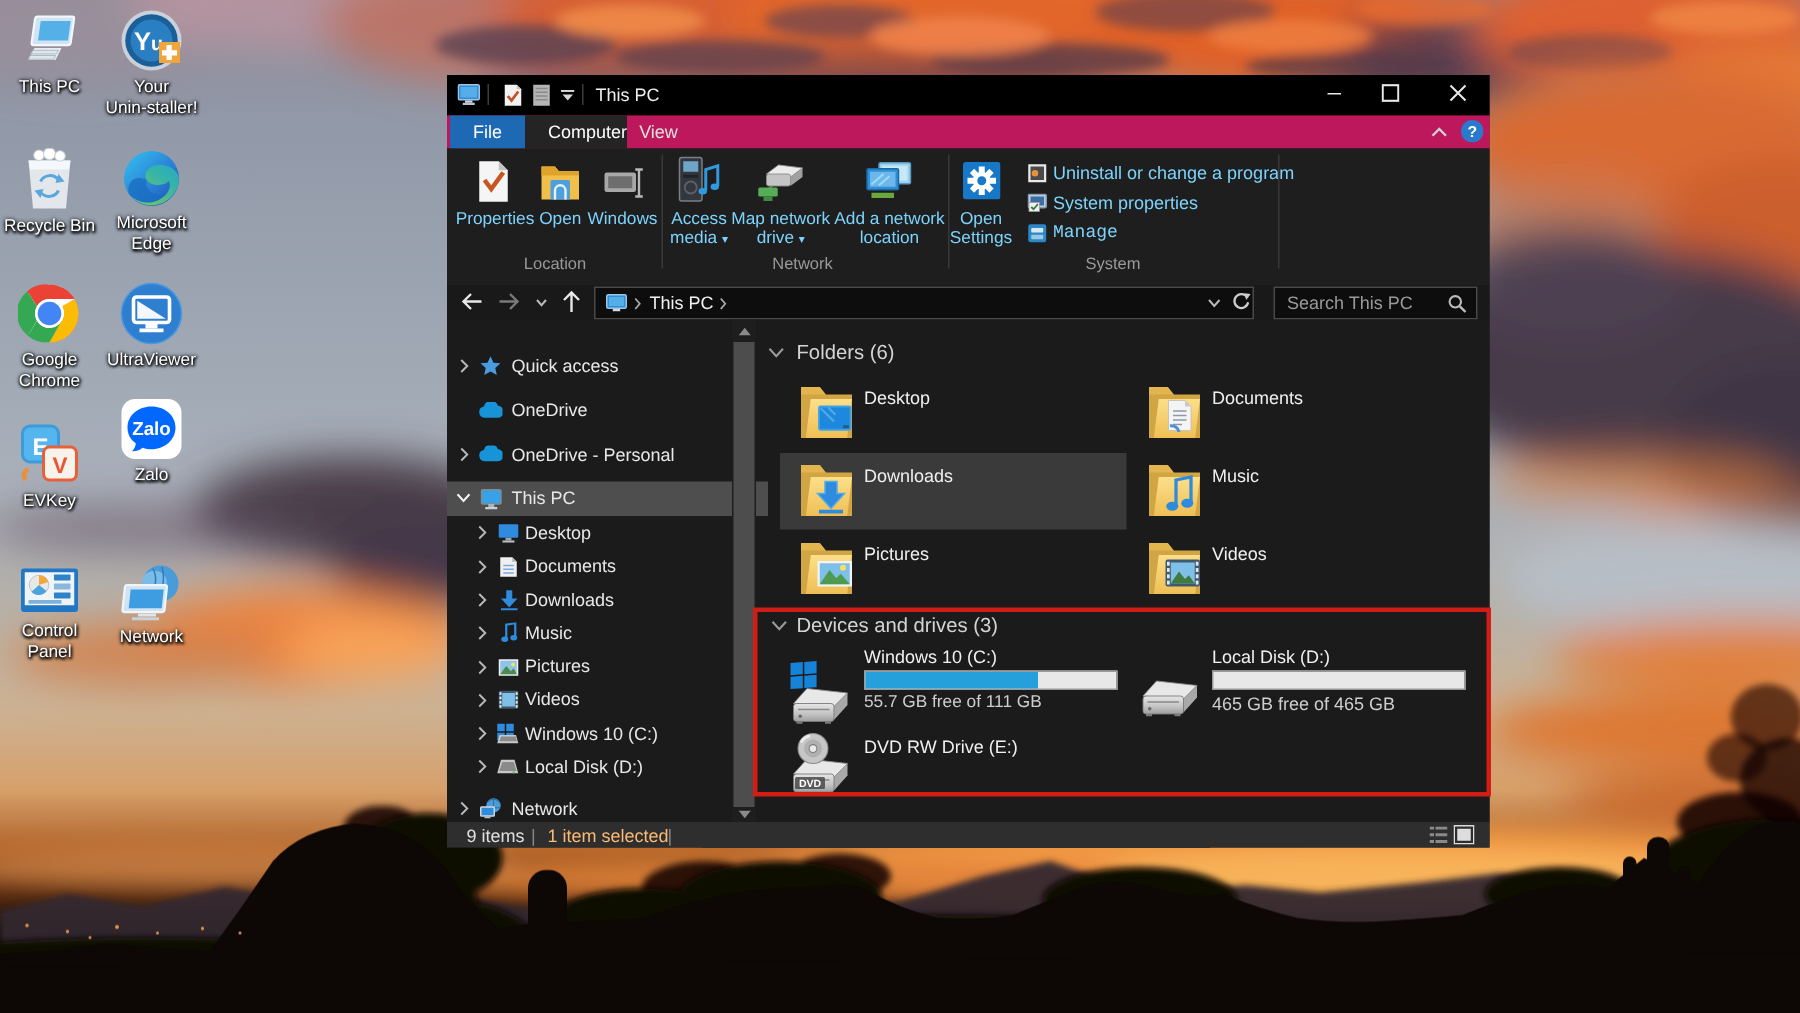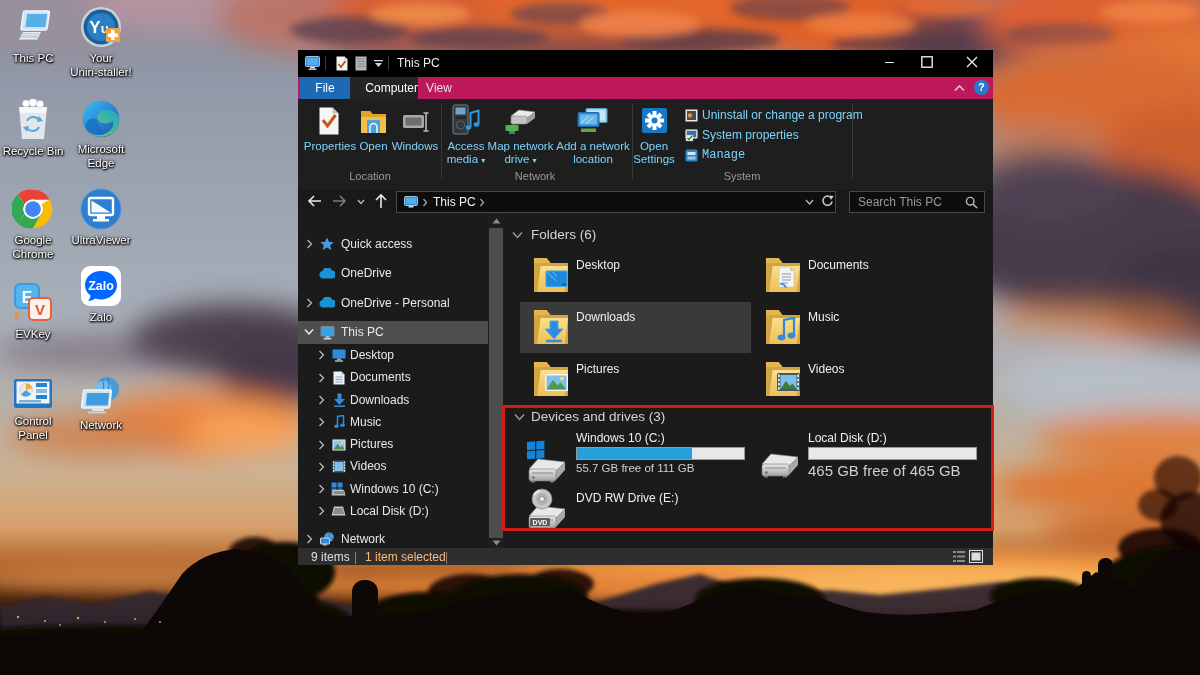--- a/index.html
+++ b/index.html
@@ -12,21 +12,21 @@
 #titlebar{position:absolute;left:0;top:0;width:695px;height:27px;background:#000;}
 #tabs{position:absolute;left:0;top:27px;width:695px;height:22px;background:#be185d;}
 #ribbon{position:absolute;left:0;top:49px;width:695px;height:91px;background:#1e1e1e;}
 #addr{position:absolute;left:0;top:140px;width:695px;height:23px;background:#191919;}
 #bodyarea{position:absolute;left:0;top:163px;width:695px;height:335px;background:#1b1b1b;}
 #status{position:absolute;left:0;top:498px;width:695px;height:17px;background:#2e2e2e;}
 .tab{position:absolute;top:0;height:22px;line-height:22px;text-align:center;color:#fff;font-size:12px;}
 .glabel{position:absolute;top:71px;height:14px;color:#9a9a9a;font-size:11px;text-align:center;width:120px;}
 .rsep{position:absolute;top:4px;height:76px;width:1px;background:#383838;}
 .rbtn{position:absolute;color:#7dd3fc;font-size:11.5px;text-align:center;line-height:13px;}
-.navrow{position:absolute;left:0;height:22px;width:190px;color:#e8e8e8;font-size:12px;}
+.navrow{position:absolute;left:0;height:22px;width:190px;color:#e8e8e8;font-size:12px;padding-left:24px;}
 .navrow .txt{position:absolute;top:3.5px;}
 .tile-label{color:#f0f0f0;font-size:12px;}
 .hdr{color:#d4d4d4;font-size:13.5px;}
 #redrect{position:absolute;left:502px;top:405px;width:492px;height:126px;border:3px solid #d21c16;box-sizing:border-box;}
 </style>
 </head>
 <body>
 
 <svg class="abs" style="left:0;top:0" width="1200" height="675" viewBox="0 0 1200 675">
 <defs>
@@ -791,21 +791,21 @@
       </div>
     <div class="abs" style="left:278px;top:249px;color:#cfcfcf;font-size:11.5px;">55.7 GB free of 111 GB</div>
 
     <svg class="abs" style="left:461px;top:238px" width="42" height="28" viewBox="0 0 42 28">
       <g transform="translate(1 1)">
           <use href="#drivebase"></use>
         </g>
     </svg>
     <div class="abs tile-label" style="left:510px;top:218px;">Local Disk (D:)</div>
     <div class="abs" style="left:510px;top:234px;width:167px;height:11px;background:#e8e8e8;border:1px solid #999;"></div>
-    <div class="abs" style="left:510px;top:249px;color:#cfcfcf;font-size:15px;">465 GB free of 465 GB</div>
+    <div class="abs" style="left:510px;top:249px;color:#cfcfcf;font-size:12px;">465 GB free of 465 GB</div>
 
     <svg class="abs" style="left:228px;top:275px" width="42" height="44" viewBox="0 0 42 44">
       <g transform="translate(1 16)">
           <use href="#drivebase"></use>
         </g>
       <circle cx="16" cy="11" r="10" fill="#c6c6c6" stroke="#8a8a8a" stroke-width="0.7"></circle>
       <circle cx="16" cy="11" r="6" fill="#b0b0b0"></circle>
       <circle cx="16" cy="11" r="2.6" fill="#e8e8e8" stroke="#7a7a7a" stroke-width="0.7"></circle>
       <path d="M8,7 a9,9 0 0 1 6,-4.5" stroke="#f8f8f8" stroke-width="2" fill="none" opacity="0.8"></path>
       <rect x="4" y="30" width="20" height="8" rx="1" fill="#4a4a4a" opacity="0.85"></rect>

